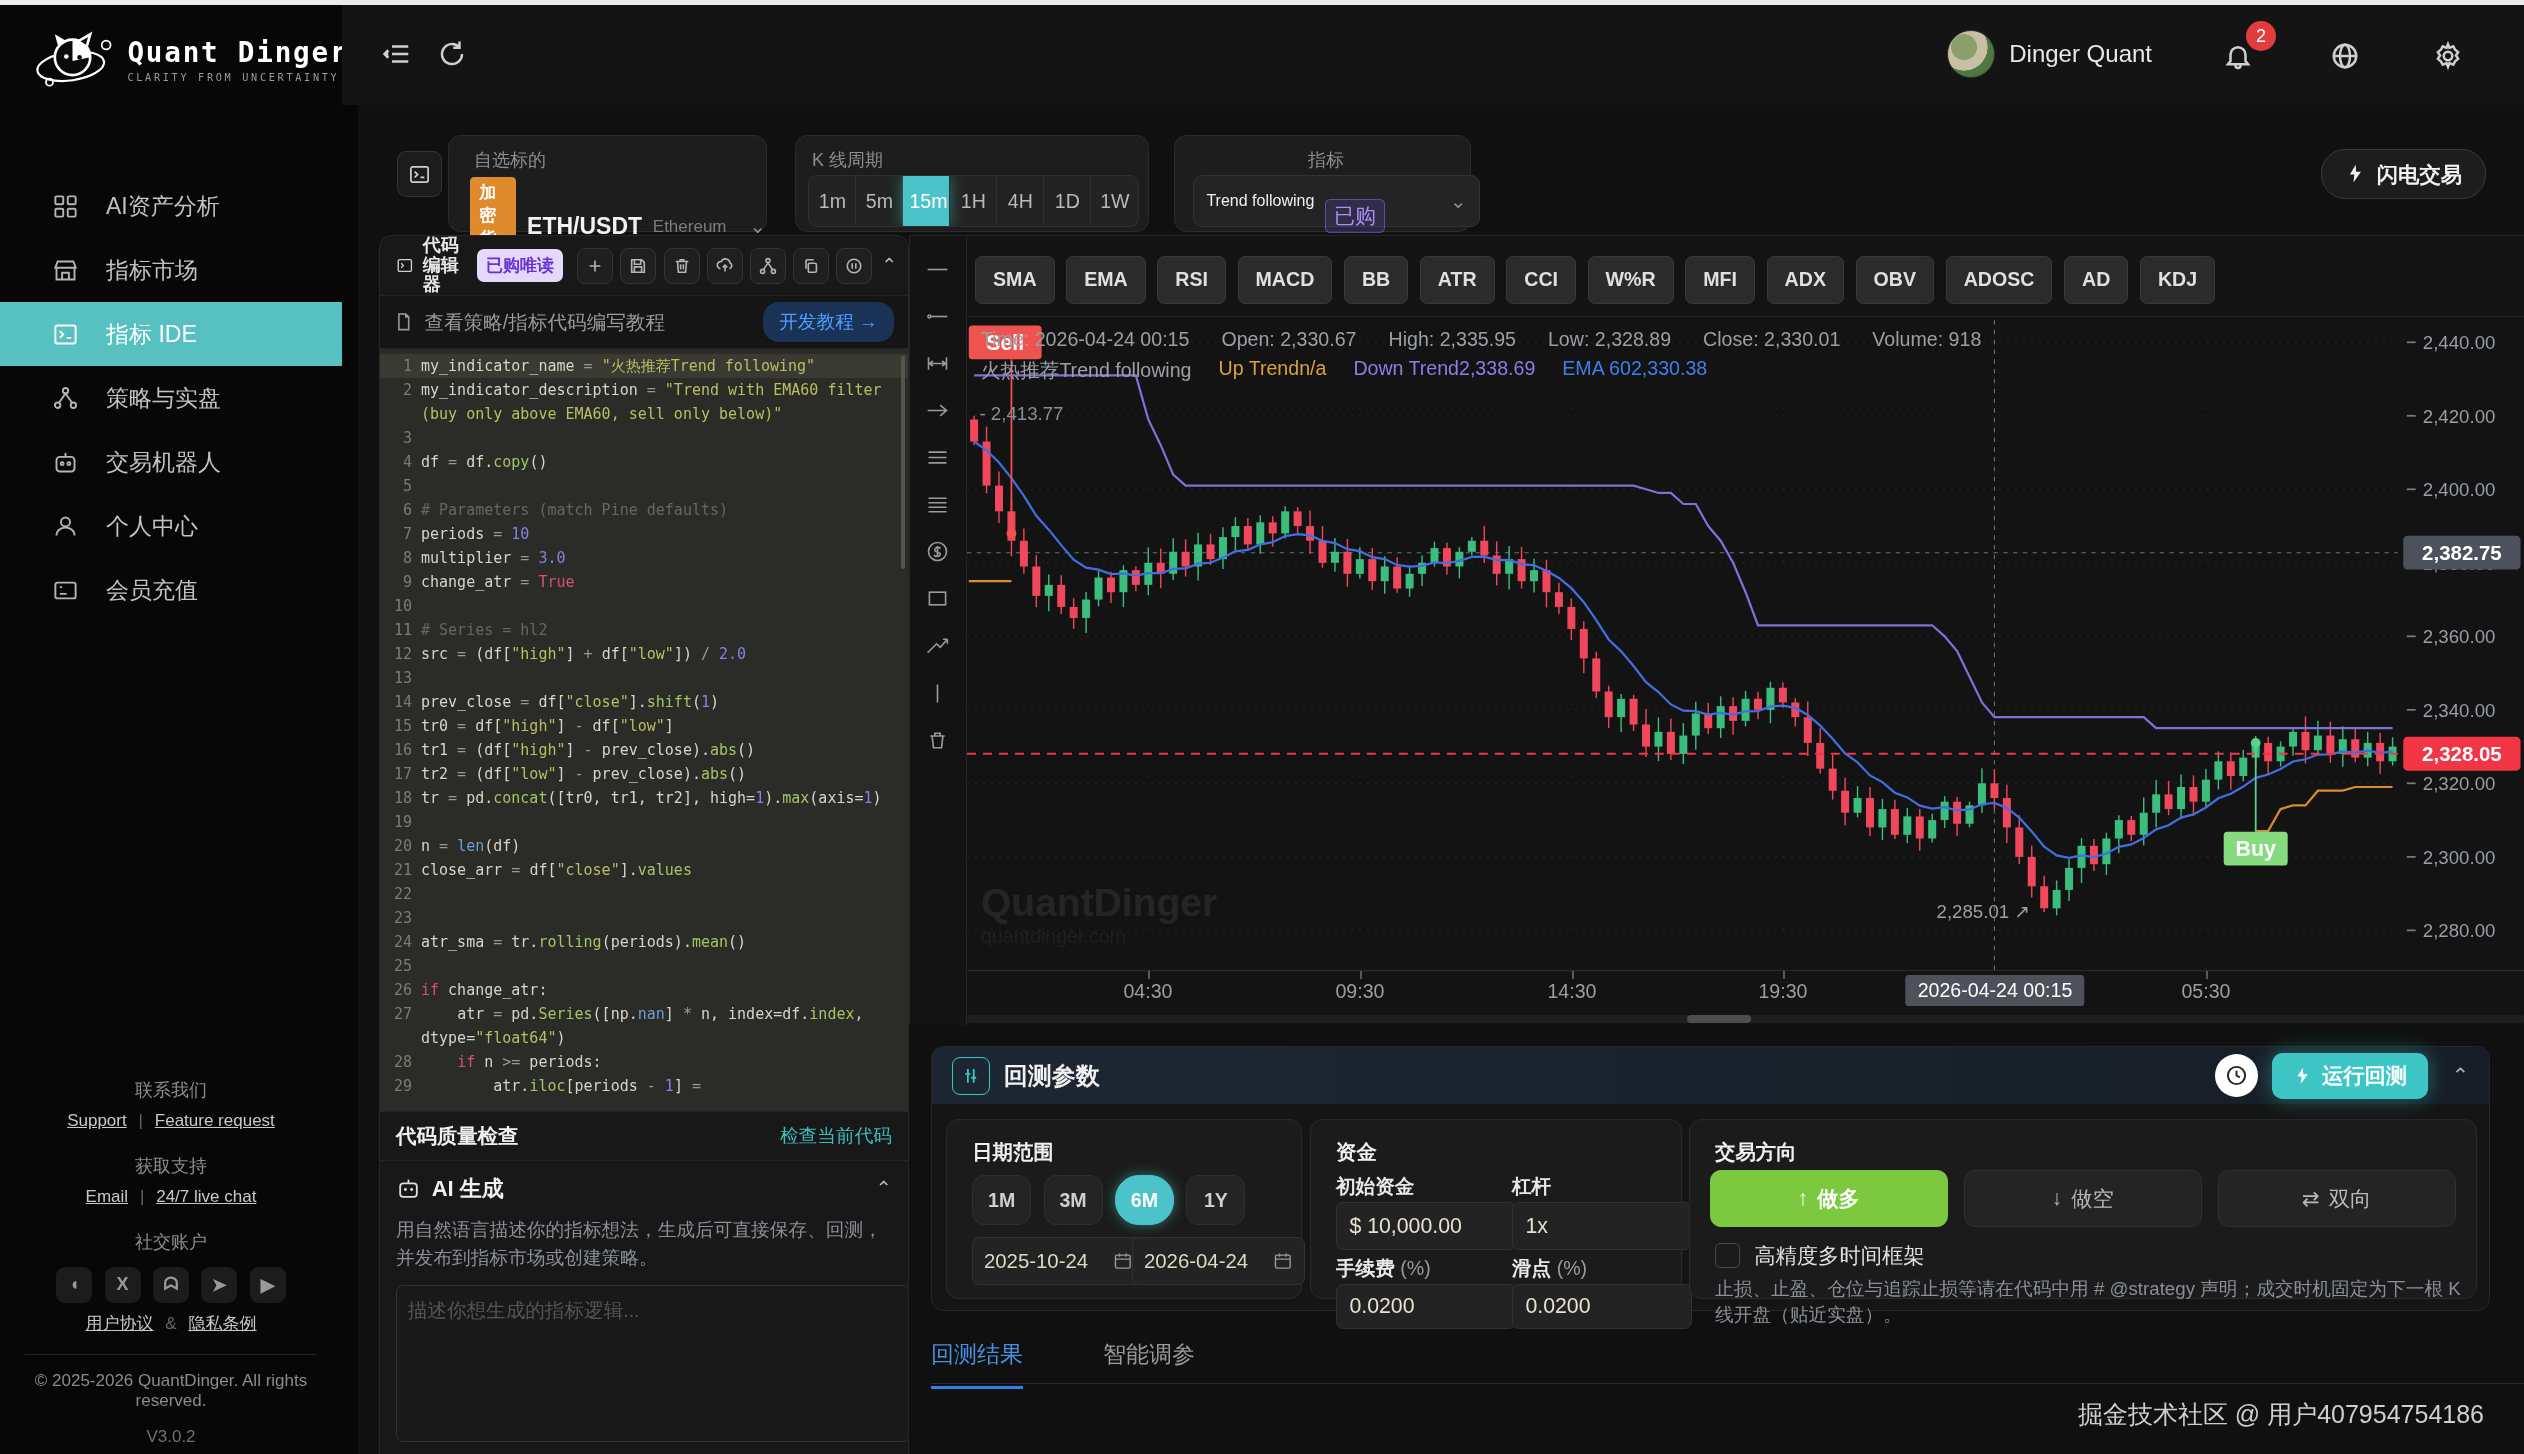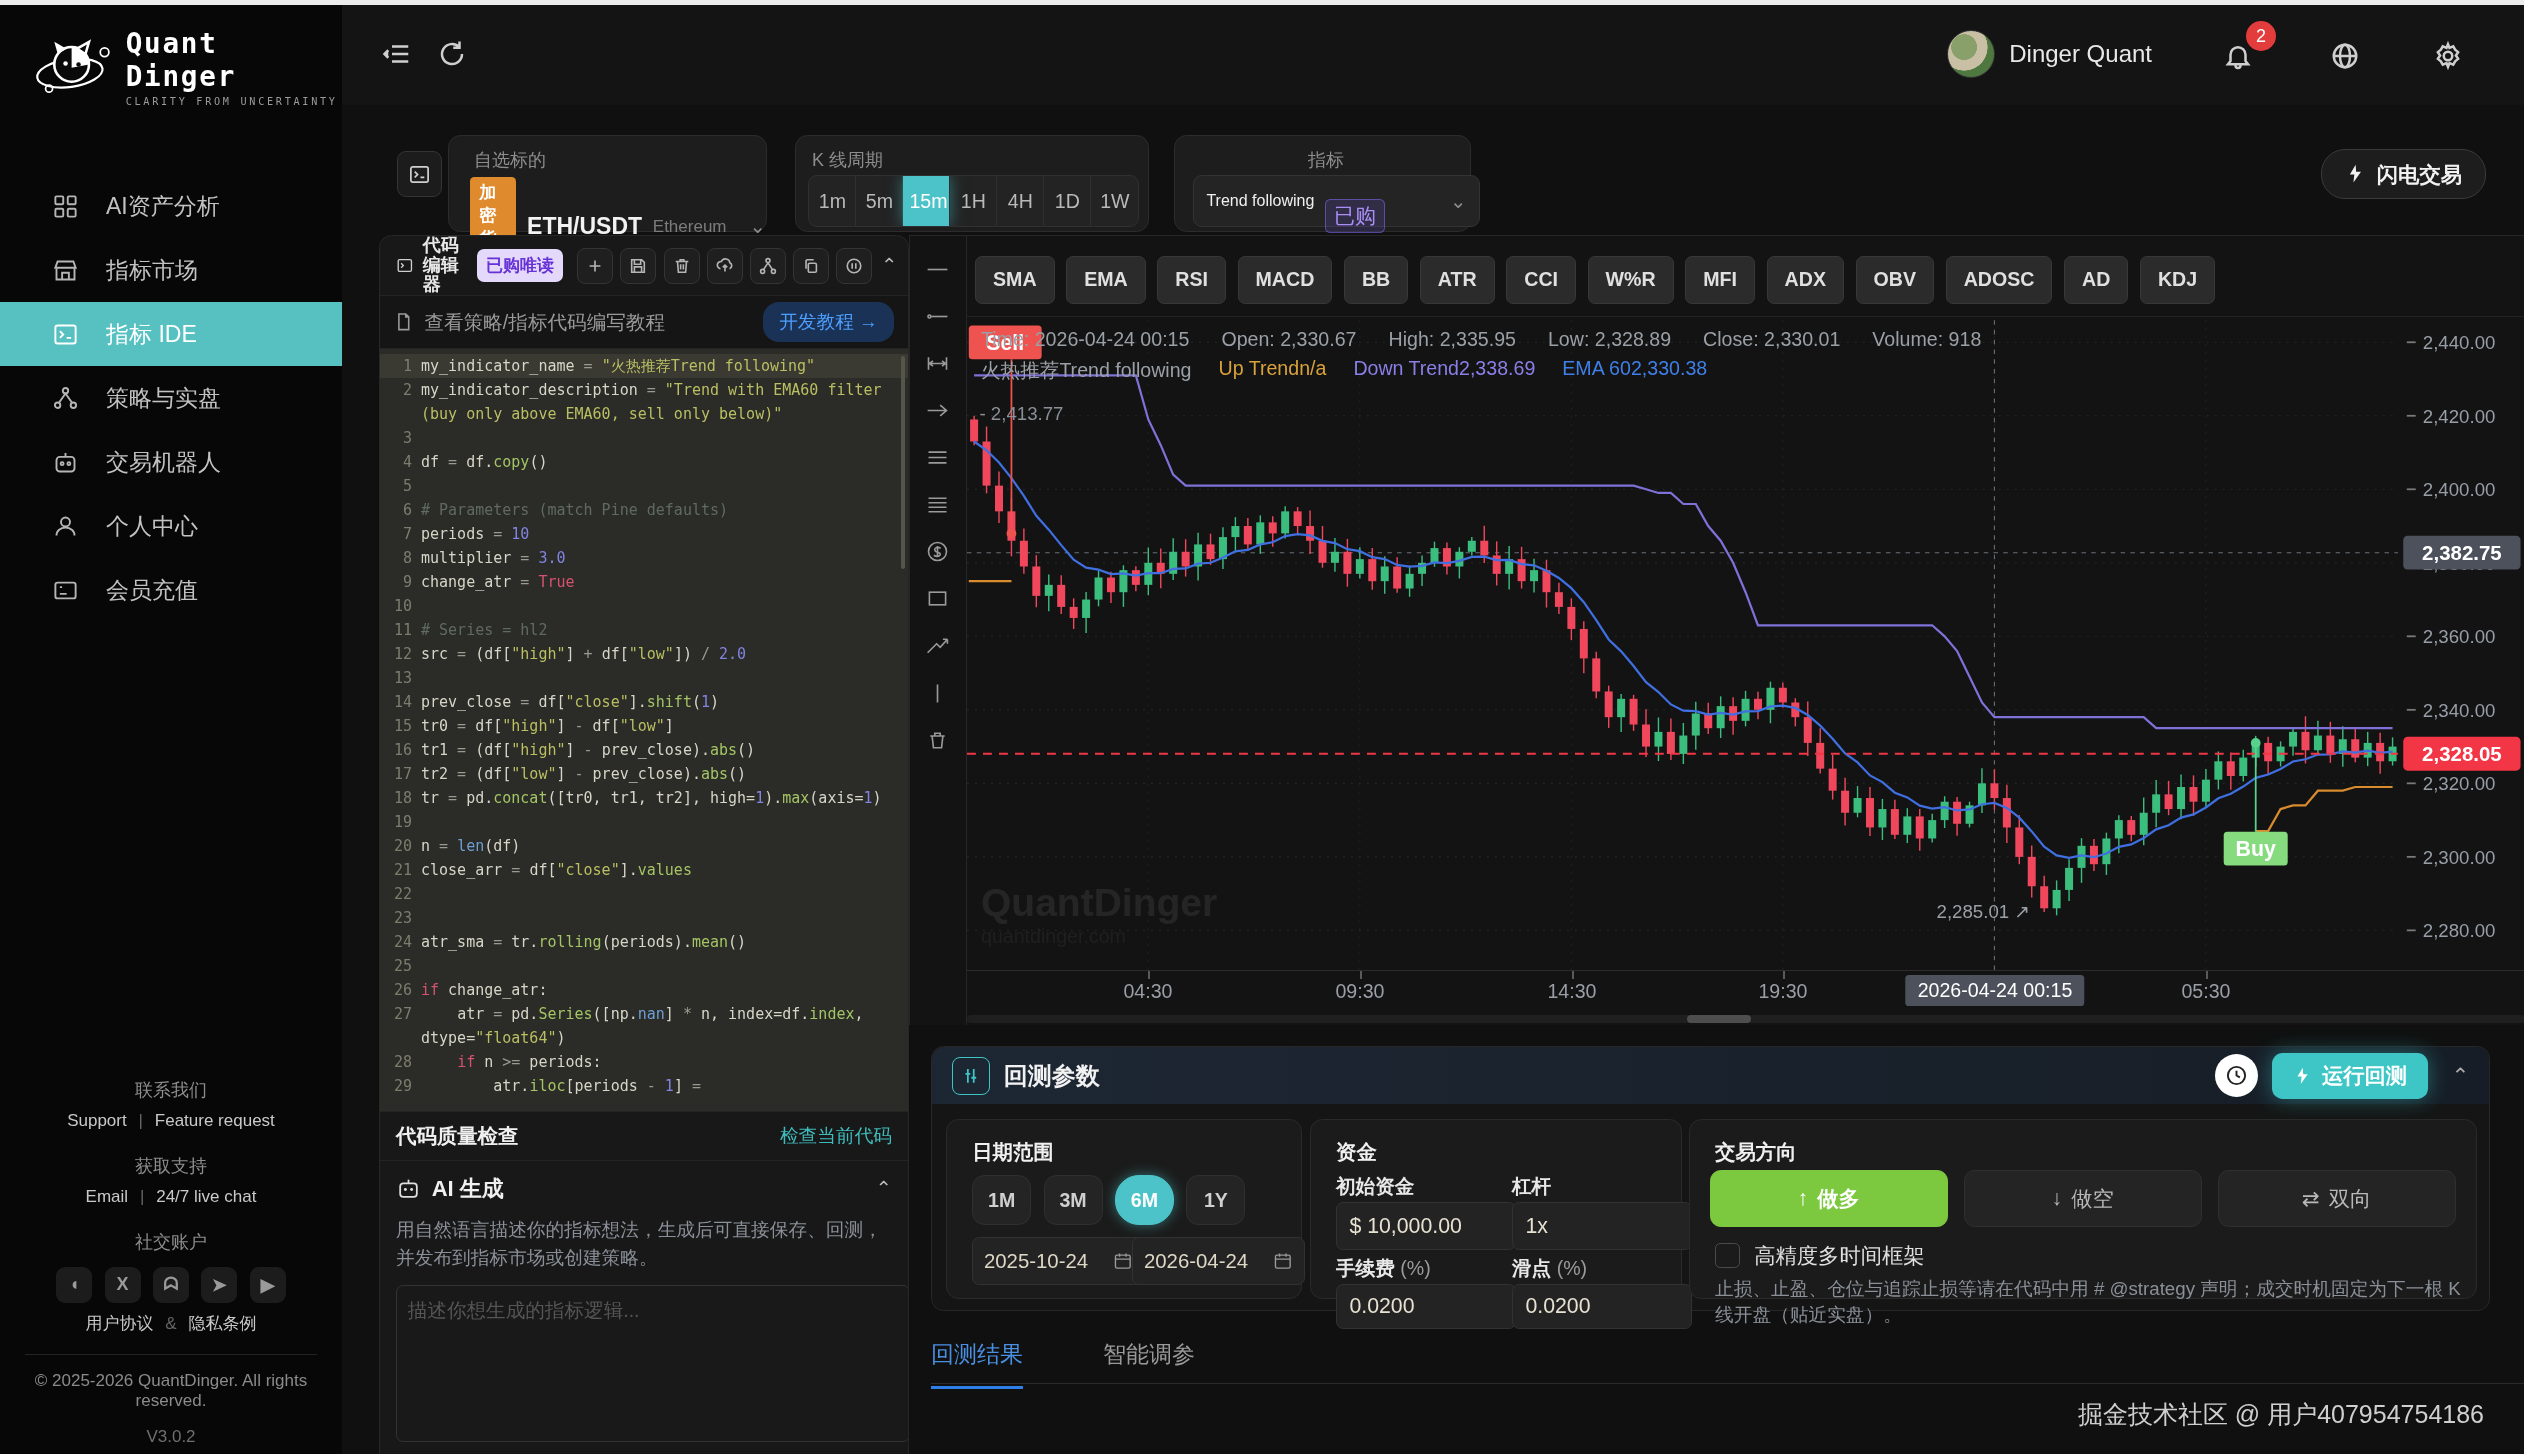--- a/index.html
+++ b/index.html
@@ -2,34 +2,34 @@
 <html style="font-size:14.2px"><head>
 <meta charset="utf-8">
 <style>
   html,body{margin:0;padding:0;background:#101010;}
   body{width:2525px;height:1454px;position:relative;overflow:hidden;
        font-family:"Liberation Sans",sans-serif;color:#d8d8d8;}
   .abs{position:absolute;}
   
   .top-strip{position:absolute;left:0;top:0;width:2525px;height:5.3px;background:#ececec;}
   
-  .sidebar{position:absolute;left:0;top:5.3px;width:342px;height:1449px;background:#070707;}
+  .sidebar{position:absolute;left:0;top:5.3px;width:342px;height:1449px;background:#070707;padding-left:16px;}
   .logo{position:absolute;left:30px;top:21.3px;display:flex;align-items:center;gap:12.4px;}
   .logo-title{font-size:27.6px;font-weight:bold;color:#fff;letter-spacing:1.8px;font-family:"DejaVu Sans Mono",monospace;}
   .logo-tag{font-size:10.2px;color:#9a9a9a;letter-spacing:2.7px;margin-top:3.6px;font-family:"DejaVu Sans Mono",monospace;}
   .nav{position:absolute;left:0;top:169px;width:342px;}
   .nav-item{height:64px;display:flex;align-items:center;padding-left:52px;gap:27px;
             color:#c2c2c2;font-size:23px;cursor:pointer;}
   .nav-item svg{width:27px;height:27px;stroke:#b5b5b5;fill:none;stroke-width:1.7;flex:0 0 27px;}
   .nav-item.active{background:#57c1c1;color:#ffffff;}
   .nav-item.active svg{stroke:#ffffff;}
   .side-footer{position:absolute;left:0;bottom:7.1px;width:342px;text-align:center;color:#9a9a9a;}
   .sf-h{font-size:18px;color:#8d8d8d;margin-top:23px;}
   .sf-links{font-size:17px;margin-top:9px;color:#c9c9c9;}
-  .sf-links span.lnk{cursor:pointer;margin-top:8px;}
+  .sf-links span.lnk{text-decoration:underline;cursor:pointer;margin-top:8px;}
   .sf-sep{color:#666;margin:0 7.1px;}
   .socials{display:flex;justify-content:center;gap:12.4px;margin-top:12.4px;}
   .soc{width:36px;height:36px;border-radius:9px;background:#1c1c1c;color:#9a9a9a;
        display:flex;align-items:center;justify-content:center;font-size:18px;font-weight:bold;cursor:pointer;}
   .sf-div{border-top:0.9px solid #222;margin:19.6px 25px 0 25px;}
   .sf-copy{font-size:17px;color:#8b8b8b;margin-top:16px;}
   .sf-ver{font-size:17px;color:#6f6f6f;margin-top:16px;}
   
   .topbar{position:absolute;left:342px;top:5.3px;width:2183px;height:100px;background:#141414;}
   .tb-icon{position:absolute;top:28.4px;width:41px;height:41px;color:#d0d0d0;cursor:pointer;

